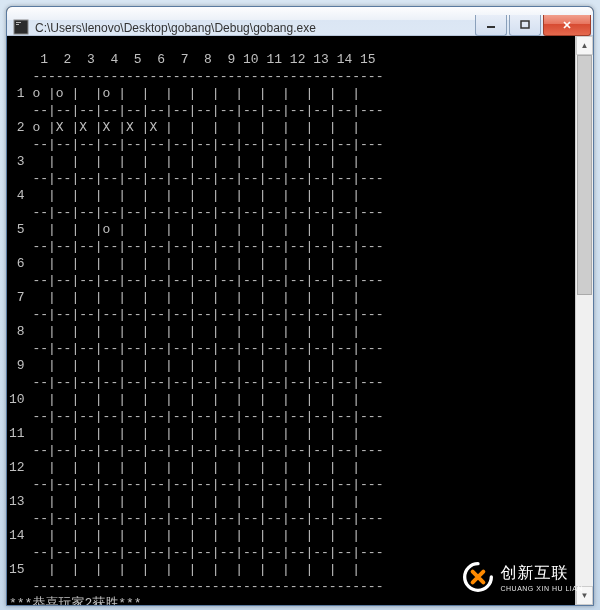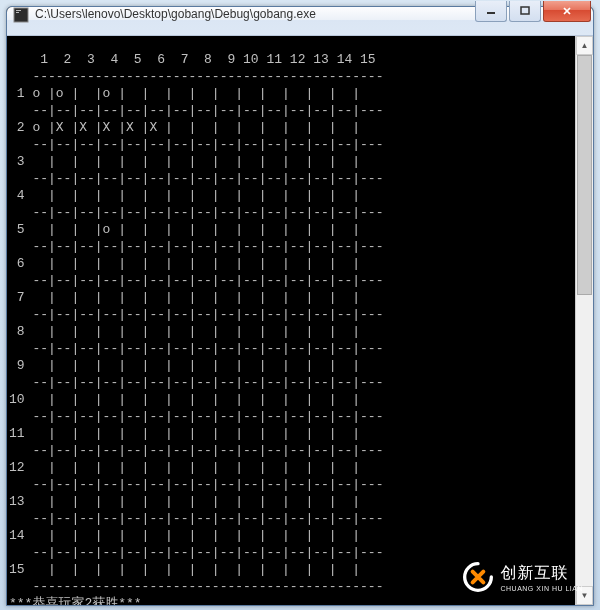--- a/index.html
+++ b/index.html
@@ -1,17 +1,17 @@
 <!DOCTYPE html>
 <html><head>
 <meta charset="utf-8">
 <style>
   html,body{margin:0;padding:0;width:600px;height:610px;overflow:hidden;font-family:"Segoe UI",Tahoma,sans-serif;background:linear-gradient(to bottom,#d8e6f3 0%,#c5d8eb 100%)}
   .window{position:absolute;left:6px;top:6px;width:586px;height:598px;border:1px solid #5a7aa0;border-radius:6px 6px 0 0;box-shadow:0 0 4px rgba(0,0,0,.3);display:flex;flex-direction:column;background:#000}
-  .titlebar{height:28px;background:linear-gradient(to bottom,#fdfdfe 0%,#ecf1f8 45%,#dbe6f4 46%,#dde8f5 100%);display:flex;align-items:flex-start;border-radius:5px 5px 0 0;border-bottom:1px solid #b9c7da}
+  .titlebar{height:28px;background:linear-gradient(to bottom,#fdfdfe 0%,#ecf1f8 45%,#dbe6f4 46%,#dde8f5 100%);display:flex;align-items:flex-end;border-radius:5px 5px 0 0;border-bottom:1px solid #b9c7da}
   .app-icon{width:16px;height:16px;margin:0 6px;position:relative}
   .app-icon svg{width:16px;height:16px}
   .title-text{font-size:12px;color:#333;flex:1;white-space:nowrap;overflow:hidden}
   .win-btns{display:flex;height:20px;margin-right:2px;margin-top:-6px}
   .win-btn{width:30px;height:20px;margin-left:2px;border:1px solid #8aa0bb;border-top:none;border-radius:0 0 3px 3px;display:flex;align-items:center;justify-content:center;font-size:10px;background:linear-gradient(to bottom,#e8eef8,#d3dff0);color:#444}
   .win-btn.close{width:46px;background:linear-gradient(to bottom,#f1a08e 0%,#e7745e 45%,#d74b32 46%,#e5694e 100%);border-color:#a03e2a;color:#fff}
   .console-area{flex:1;background:#000;position:relative;overflow:hidden}
   .scrollbar{position:absolute;right:0;top:0;bottom:0;width:17px;background:#f0f0f0;border-left:1px solid #ccc;display:flex;flex-direction:column;align-items:center}
   .sb-btn{width:15px;height:17px;background:#f6f6f6;border:1px solid #ccc;display:flex;align-items:center;justify-content:center;font-size:8px;color:#555}
   .sb-track{flex:1;width:15px;position:relative}

